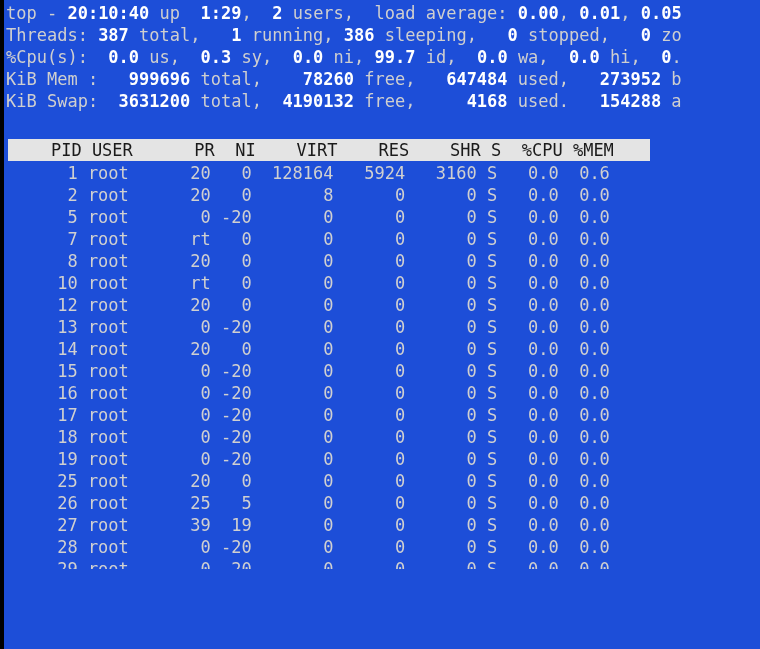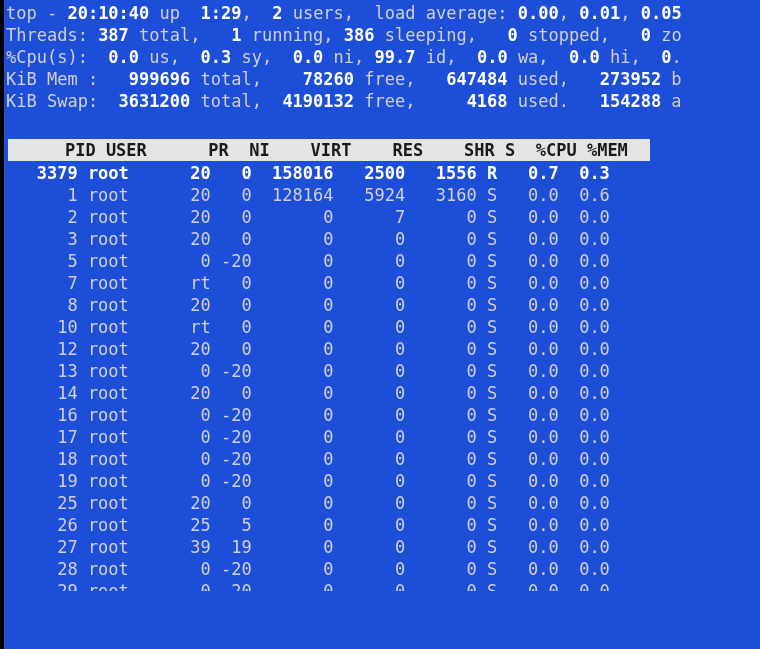--- a/index.html
+++ b/index.html
@@ -71,23 +71,23 @@
   .table-header {
     position: absolute;
     left: 2px;
     top: 139px;
     width: 642px;
     height: 22px;
     background: #e4e4e4;
   }
   .table-header .line {
     color: #1a1a1a;
-    font-weight: bold;
+    font-weight: normal;
     background: transparent;
-    padding-left: 16px;
+    padding-left: 2px;
   }
 
   .rows {
     position: absolute;
     left: 0px;
     top: 162px;
     width: 738px;
   }
 
   .row .line {
@@ -118,31 +118,25 @@
       <div class="line"><span>%Cpu(s):  <span class="b">0.0</span> us,  <span class="b">0.3</span> sy,  <span class="b">0.0</span> ni, <span class="b">99.7</span> id,  <span class="b">0.0</span> wa,  <span class="b">0.0</span> hi,  <span class="b">0</span>.</span></div>
       <div class="line"><span>KiB Mem :   <span class="b">999696</span> total,    <span class="b">78260</span> free,   <span class="b">647484</span> used,   <span class="b">273952</span> b</span></div>
       <div class="line"><span>KiB Swap:  <span class="b">3631200</span> total,  <span class="b">4190132</span> free,     <span class="b">4168</span> used.   <span class="b">154288</span> a</span></div>
     </div>
 
     <div class="table-header">
       <div class="line">    PID USER      PR  NI    VIRT    RES    SHR S  %CPU %MEM</div>
     </div>
 
     <div class="rows" id="process-rows">
-        <div class="row highlight">
-          <div class="line">   3379 root      20   0  158016   2500   1556 R   0.7  0.3</div>
-        </div>
         <div class="row">
           <div class="line">      1 root      20   0  128164   5924   3160 S   0.0  0.6</div>
         </div>
         <div class="row">
-          <div class="line">      2 root      20   0       0      7      0 S   0.0  0.0</div>
-        </div>
-        <div class="row">
-          <div class="line">      3 root      20   0       0      0      0 S   0.0  0.0</div>
+          <div class="line">      2 root      20   0       8      0      0 S   0.0  0.0</div>
         </div>
         <div class="row">
           <div class="line">      5 root       0 -20       0      0      0 S   0.0  0.0</div>
         </div>
         <div class="row">
           <div class="line">      7 root      rt   0       0      0      0 S   0.0  0.0</div>
         </div>
         <div class="row">
           <div class="line">      8 root      20   0       0      0      0 S   0.0  0.0</div>
         </div>
@@ -150,20 +144,23 @@
           <div class="line">     10 root      rt   0       0      0      0 S   0.0  0.0</div>
         </div>
         <div class="row">
           <div class="line">     12 root      20   0       0      0      0 S   0.0  0.0</div>
         </div>
         <div class="row">
           <div class="line">     13 root       0 -20       0      0      0 S   0.0  0.0</div>
         </div>
         <div class="row">
           <div class="line">     14 root      20   0       0      0      0 S   0.0  0.0</div>
+        </div>
+        <div class="row">
+          <div class="line">     15 root       0 -20       0      0      0 S   0.0  0.0</div>
         </div>
         <div class="row">
           <div class="line">     16 root       0 -20       0      0      0 S   0.0  0.0</div>
         </div>
         <div class="row">
           <div class="line">     17 root       0 -20       0      0      0 S   0.0  0.0</div>
         </div>
         <div class="row">
           <div class="line">     18 root       0 -20       0      0      0 S   0.0  0.0</div>
         </div>

